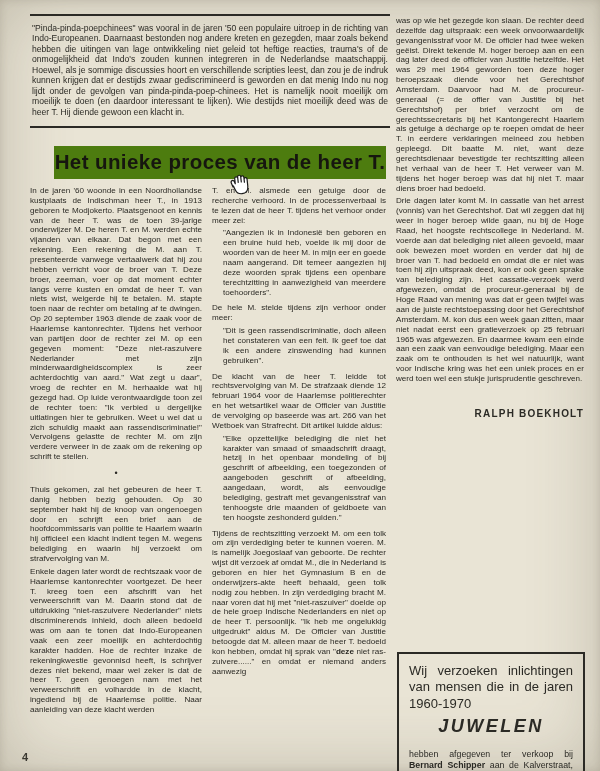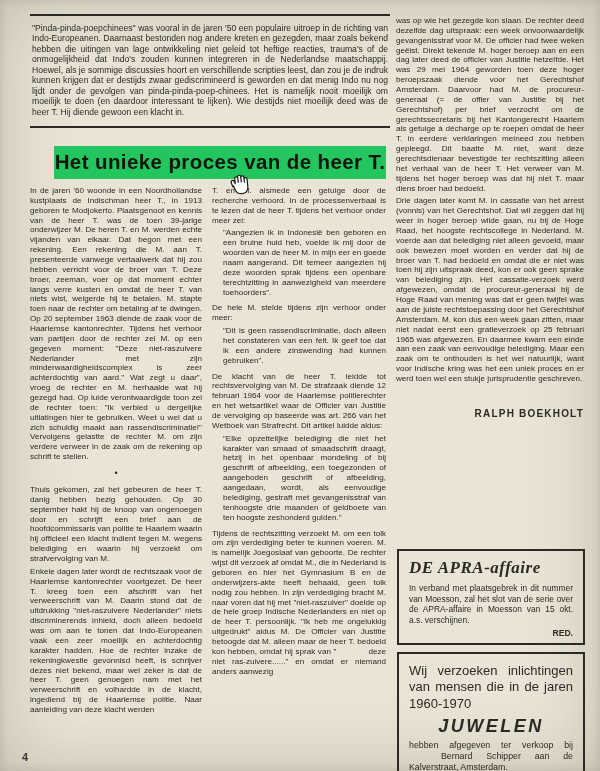--- a/index.html
+++ b/index.html
@@ -14,57 +14,57 @@
   
   .intro{
     position:absolute;left:30px;top:14px;width:356px;
     border-top:2px solid #2b2a25;border-bottom:2px solid #2b2a25;
     padding:7px 2px 9px 2px;
     font-size:8.6px;line-height:1.22;text-align:justify;
   }
   
   .headline{
     position:absolute;left:54px;top:146px;width:332px;
-    background:#22c55e;
+    background:#4d7c0f;
     color:#16160f;
     font-size:20.5px;font-weight:700;letter-spacing:.4px;
     text-align:center;padding:4px 0 5px 0;
     white-space:nowrap;
   }
   
   .col{position:absolute;font-size:8.1px;line-height:1.22;text-align:justify;}
   .col p{margin:0 0 6px 0;}
   .col p.tight{margin:0 0 3px 0;}
   .col-1{left:30px;top:186px;width:172px;}
   .col-2{left:212px;top:186px;width:174px;}
   .col-3{left:396px;top:16px;width:188px;}
   .quote{padding-left:11px;}
   .separator{text-align:center;margin:1px 0 6px 0;font-size:9px;}
   .byline{text-align:right;font-weight:700;font-size:10px;letter-spacing:1.2px;margin-top:24px;}
-  .bold{font-weight:400;margin-left:32px;}
+  .bold{font-weight:700;}
   
   .apra-box{
     position:absolute;left:397px;top:549px;width:164px;
     border:2px solid #2b2a25;padding:7px 10px 5px 10px;
   }
   .apra-title{
     font-family:"Liberation Serif",serif;font-style:italic;font-weight:700;
     font-size:17px;letter-spacing:.5px;margin:0 0 5px 0;white-space:nowrap;
   }
   .apra-body{font-size:8.4px;line-height:1.25;text-align:justify;}
   .apra-sig{text-align:right;font-size:8.6px;font-weight:700;margin-top:3px;}
   
   .ad-box{
     position:absolute;left:397px;top:652px;width:164px;
     border:2px solid #2b2a25;padding:9px 10px 7px 10px;
   }
   .ad-line1{font-size:13px;line-height:1.25;text-align:justify;}
   .ad-title{
     font-style:italic;font-weight:700;font-size:18px;letter-spacing:2.5px;
-    text-align:center;margin:4px 0 3px 0;
+    text-align:center;margin:4px 0 12px 0;
   }
   .ad-line2{font-size:8.8px;line-height:1.25;text-align:justify;}
   .ad-line3{font-size:9px;font-weight:700;line-height:1.25;margin-top:2px;}
   
   .page-number{position:absolute;left:22px;top:751px;font-size:11px;font-weight:700;color:#3a3830;}
   
   .cursor{position:absolute;left:227px;top:172px;width:26px;height:26px;transform:rotate(-6deg);pointer-events:none;}
 </style>
 </head>
 <body>
@@ -91,25 +91,20 @@
     <p class="quote">"Elke opzettelijke belediging die niet het karakter van smaad of smaadschrift draagt, hetzij in het openbaar mondeling of bij geschrift of afbeelding, een toegezonden of aangeboden geschrift of afbeelding, aangedaan, wordt, als eenvoudige belediging, gestraft met gevangenisstraf van tenhoogste drie maanden of geldboete van ten hoogste zeshonderd gulden."</p>
     <p><span>Tijdens de rechtszitting verzoekt M. om een tolk om zijn verdediging beter te kunnen voeren. M. is namelijk Joegoslaaf van geboorte. De rechter wijst dit verzoek af omdat M., die in Nederland is geboren en hier het Gymnasium B en de onderwijzers-akte heeft behaald, geen tolk nodig zou hebben. In zijn verdediging bracht M. naar voren dat hij met "niet-raszuiver" doelde op de hele groep Indische Nederlanders en niet op de heer T. persoonlijk. "Ik heb me ongelukkig uitgedrukt" aldus M. De Officier van Justitie betoogde dat M. alleen maar de heer T. bedoeld kon hebben, omdat hij sprak van "</span><span class="bold">deze</span><span> niet ras-zuivere......" en omdat er niemand anders aanwezig</span></p>
   </div>
 
   <div class="col col-3">
     <p class="tight">was op wie het gezegde kon slaan. De rechter deed dezelfde dag uitspraak: een week onvoorwaardelijk gevangenisstraf voor M. De officier had twee weken geëist. Direkt tekende M. hoger beroep aan en een dag later deed de officier van Justitie hetzelfde. Het was 29 mei 1964 geworden toen deze hoger beroepszaak diende voor het Gerechtshof Amsterdam. Daarvoor had M. de procureur-generaal (= de offier van Justitie bij het Gerechtshof) per brief verzocht om de gerechtssecretaris bij het Kantongerecht Haarlem als getuige à décharge op te roepen omdat de heer T. in eerdere verklaringen meineed zou hebben gepleegd. Dit baatte M. niet, want deze gerechtsdienaar bevestigde ter rechtszitting alleen het verhaal van de heer T. Het verweer van M. tijdens het hoger beroep was dat hij niet T. maar diens broer had bedoeld.</p>
     <p>Drie dagen later komt M. in cassatie van het arrest (vonnis) van het Gerechtshof. Dat wil zeggen dat hij weer in hoger beroep wilde gaan, nu bij de Hoge Raad, het hoogste rechtscollege in Nederland. M. voerde aan dat belediging niet alleen gevoeld, maar ook bewezen moet worden en verder dat hij de broer van T. had bedoeld en omdat die er niet was toen hij zijn uitspraak deed, kon er ook geen sprake van belediging zijn. Het cassatie-verzoek werd afgewezen, omdat de procureur-generaal bij de Hoge Raad van mening was dat er geen twijfel was aan de juiste rechtstoepassing door het Gerechtshof Amsterdam. M. kon dus een week gaan zitten, maar niet nadat eerst een gratieverzoek op 25 februari 1965 was afgewezen. En daarmee kwam een einde aan een zaak van eenvoudige belediging. Maar een zaak om te onthouden is het wel natuurlijk, want voor Indische kring was het een uniek proces en er werd toen wel een stukje jurisprudentie geschreven.</p>
     <div class="byline">RALPH BOEKHOLT</div>
   </div>
 
-  <div class="apra-box">
-    <div class="apra-title">DE APRA-affaire</div>
-    <div class="apra-body">In verband met plaatsgebrek in dit nummer van Moesson, zal het slot van de serie over de APRA-affaire in Moesson van 15 okt. a.s. verschijnen.</div>
-    <div class="apra-sig">RED.</div>
-  </div>
 
   <div class="ad-box">
     <div class="ad-line1">Wij verzoeken inlichtingen van mensen die in de jaren 1960-1970</div>
     <div class="ad-title">JUWELEN</div>
     <div class="ad-line2"><span>hebben afgegeven ter verkoop bij </span><span class="bold">Bernard Schipper</span><span> aan de Kalverstraat, Amsterdam.</span></div>
   </div>
 
   <div class="page-number">4</div>
 
   <div class="cursor">

